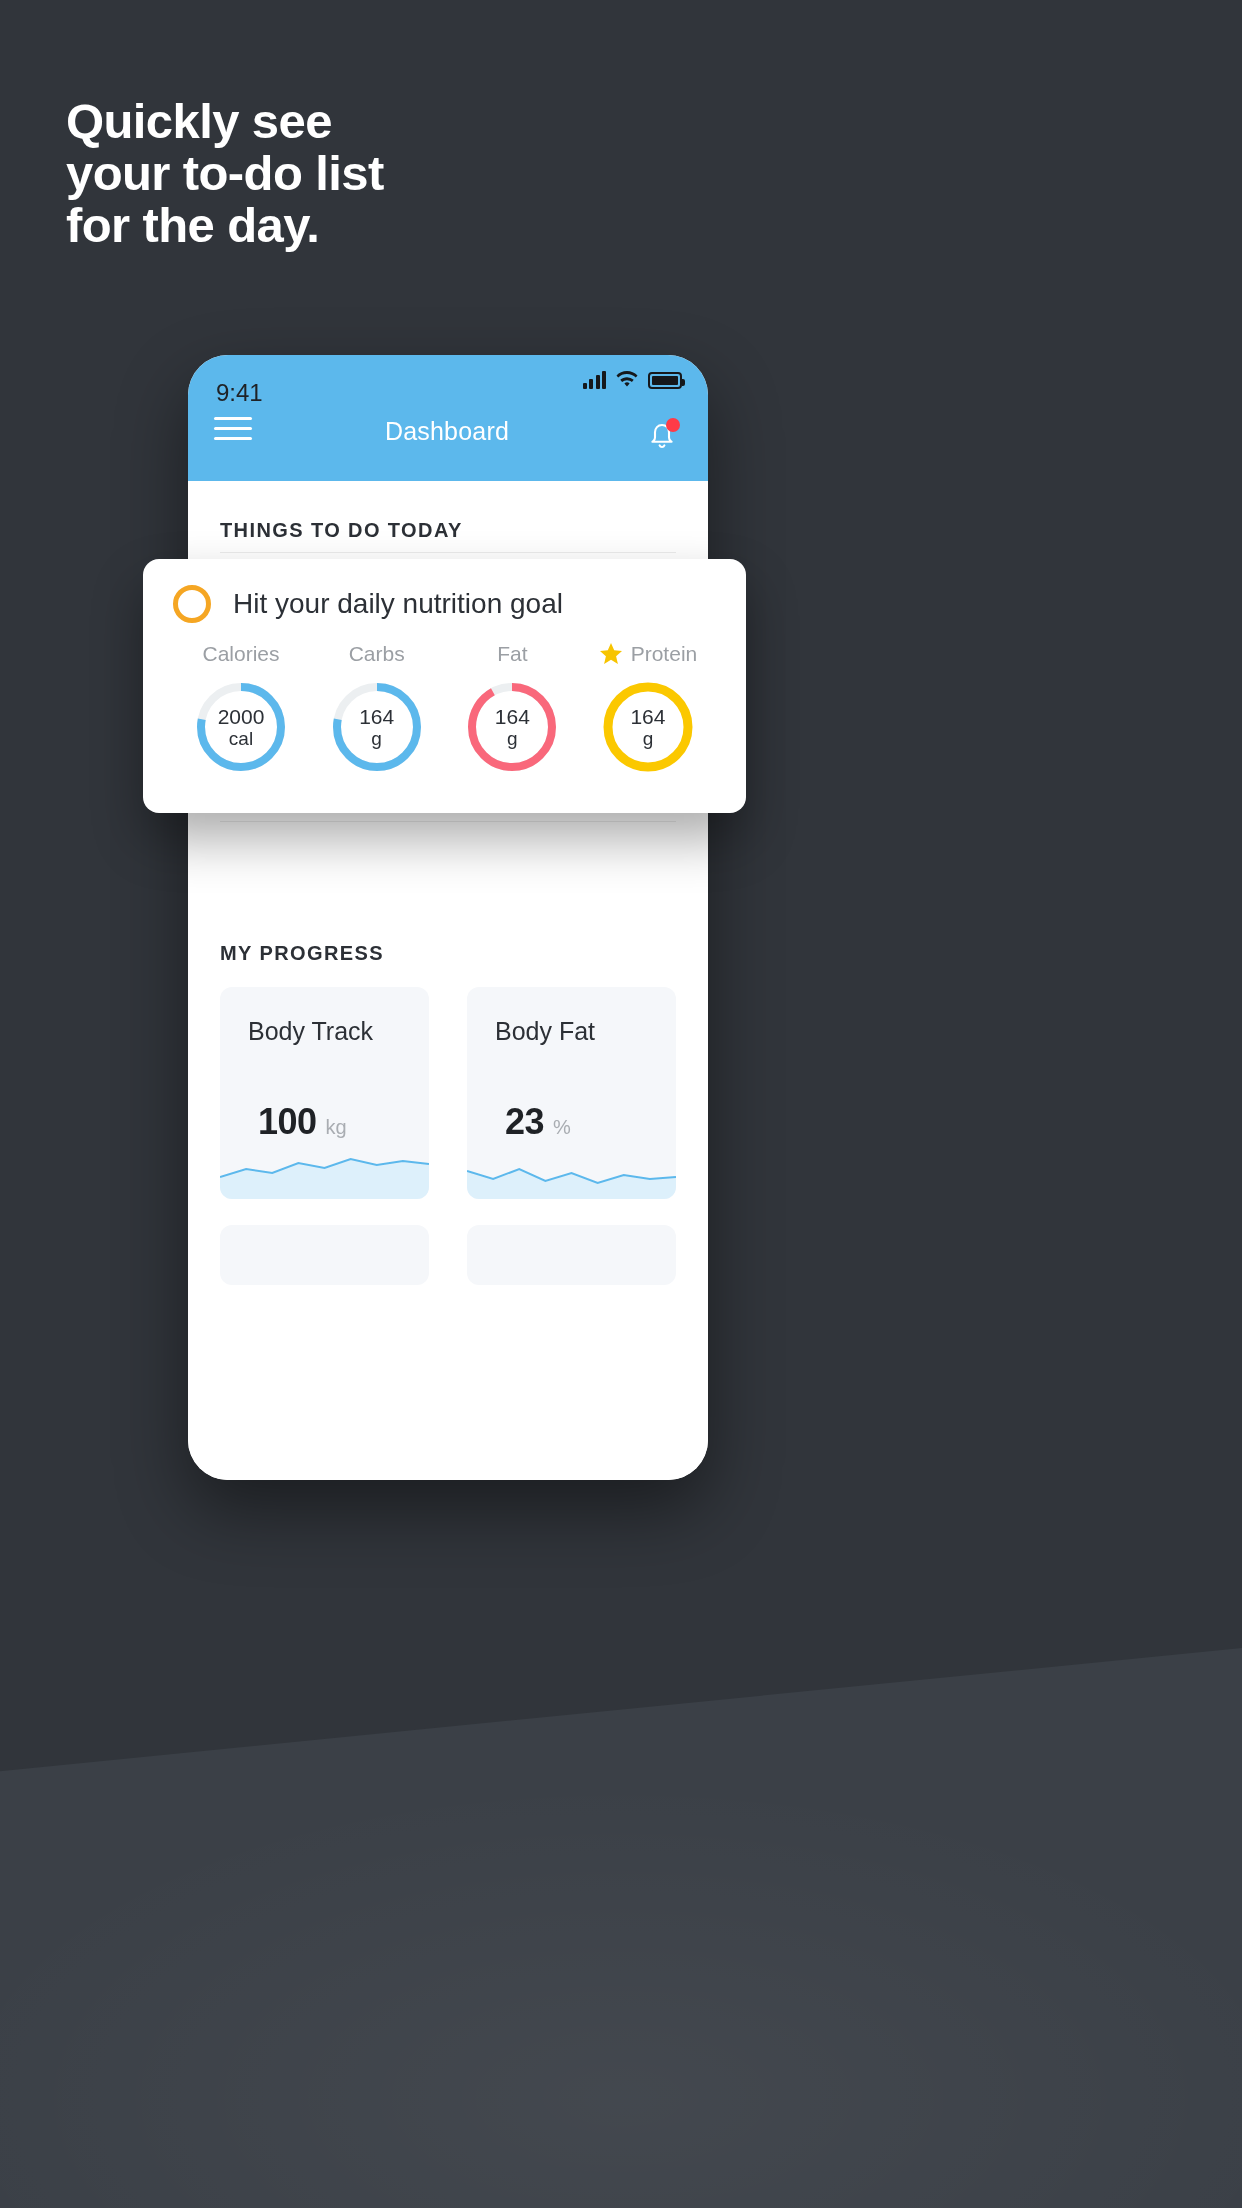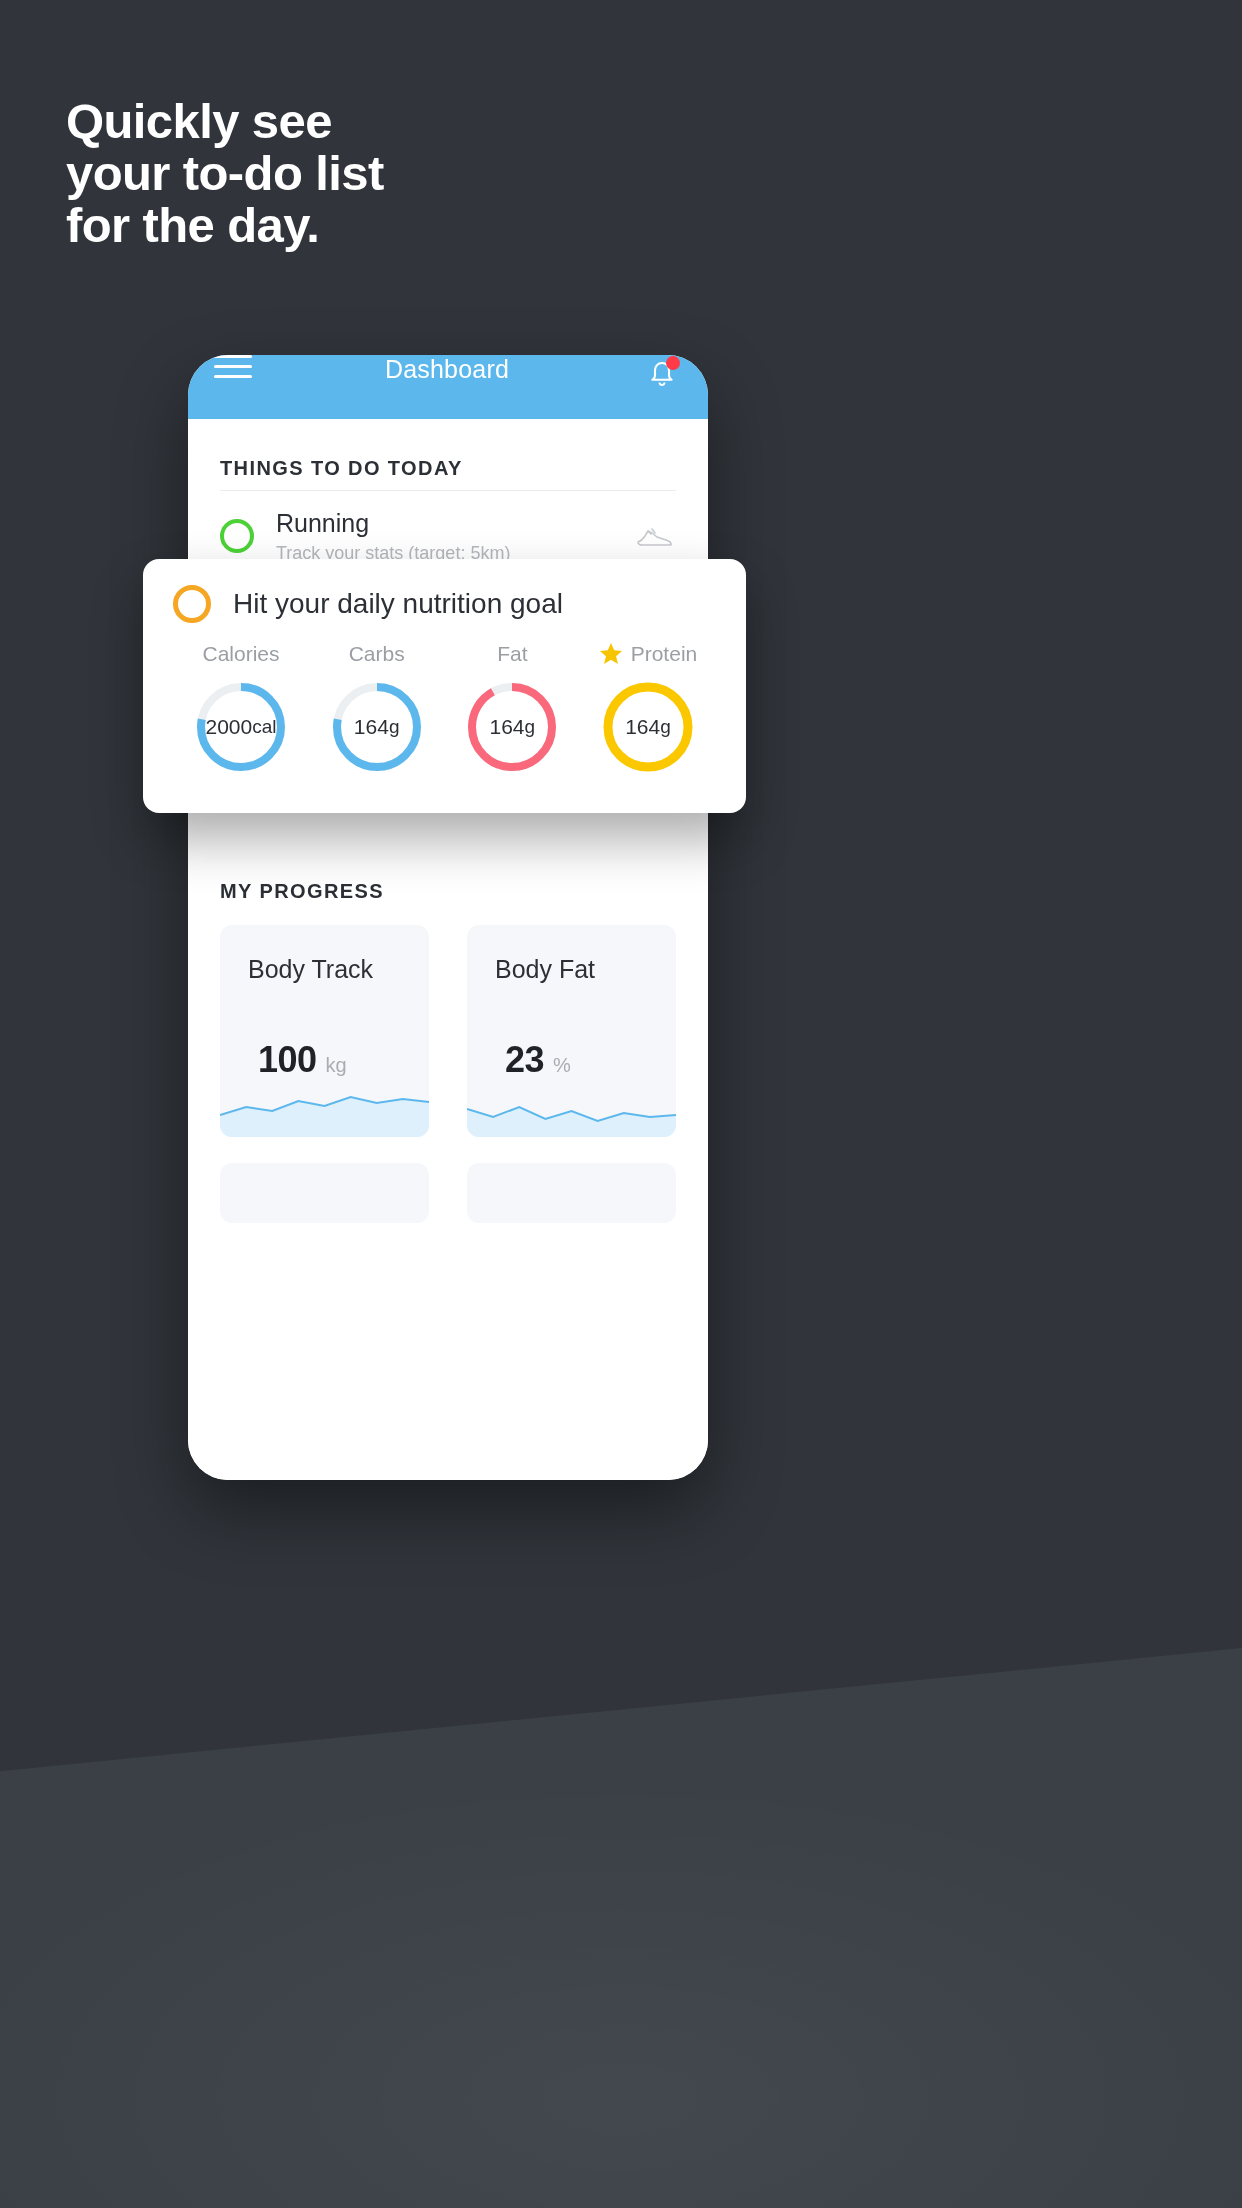--- a/index.html
+++ b/index.html
@@ -150,39 +150,58 @@
   #nut-title { font-size:28px; color:#2c3036; }
   #nut-rings { display:flex; justify-content:space-between; margin-top:18px; padding:0 6px; }
   .nut-item { width:124px; display:flex; flex-direction:column; align-items:center; }
   .nut-label-row { display:flex; align-items:center; gap:8px; height:26px; }
   .nut-label { font-size:21px; color:#9b9fa4; }
   .star-ico { color:#f7c400; display:flex; }
   .nut-ring { position:relative; width:96px; height:96px; margin-top:12px; }
   .nut-ring svg { position:absolute; inset:0; }
   .nut-ring-text {
     position:absolute; inset:0;
-    display:flex; flex-direction:row; align-items:center; justify-content:center;
+    display:flex; flex-direction:column; align-items:center; justify-content:center;
     line-height:1.12;
   }
   .nut-val { font-size:21px; color:#2c3036; }
   .nut-unit { font-size:19px; color:#2c3036; }
 </style>
 </head>
 <body>
 
 <div id="bg-top"></div>
 <div id="bg-bottom"></div>
 <div id="bg-glow"></div>
 
 <h1 id="headline">Quickly see
 your to-do list
 for the day.</h1>
 
 <div id="phone">
 
+  <div id="statusbar">
+    <span id="status-time">9:41</span>
+    <div id="status-icons">
+      <span class="sig-bars">
+          <i></i>
+          <i></i>
+          <i></i>
+          <i></i>
+        </span>
+      <span class="wifi-ico">
+        <svg width="24" height="18" viewBox="0 0 24 18">
+            <path d="M12 15.5l2.6-3.1a4 4 0 0 0-5.2 0zM12 9.2c1.9 0 3.6.7 4.9 1.8l1.8-2.2A11 11 0 0 0 12 6.2c-2.6 0-5 .9-6.7 2.6l1.8 2.2A7.4 7.4 0 0 1 12 9.2zM12 3.1c3.4 0 6.5 1.3 8.8 3.4l1.7-2.1A16 16 0 0 0 12 0C7.8 0 4 1.6 1.5 4.4l1.7 2.1A12.6 12.6 0 0 1 12 3.1z" fill="#15181c"></path>
+          </svg>
+      </span>
+      <span class="batt">
+          <b></b>
+        </span>
+    </div>
+  </div>
 
   <div id="appbar">
     <div id="hamburger">
       <span></span>
         <span></span>
         <span></span>
     </div>
     <div id="appbar-title">Dashboard</div>
     <div id="bell">
       <svg width="40" height="40" viewBox="0 0 40 40">

